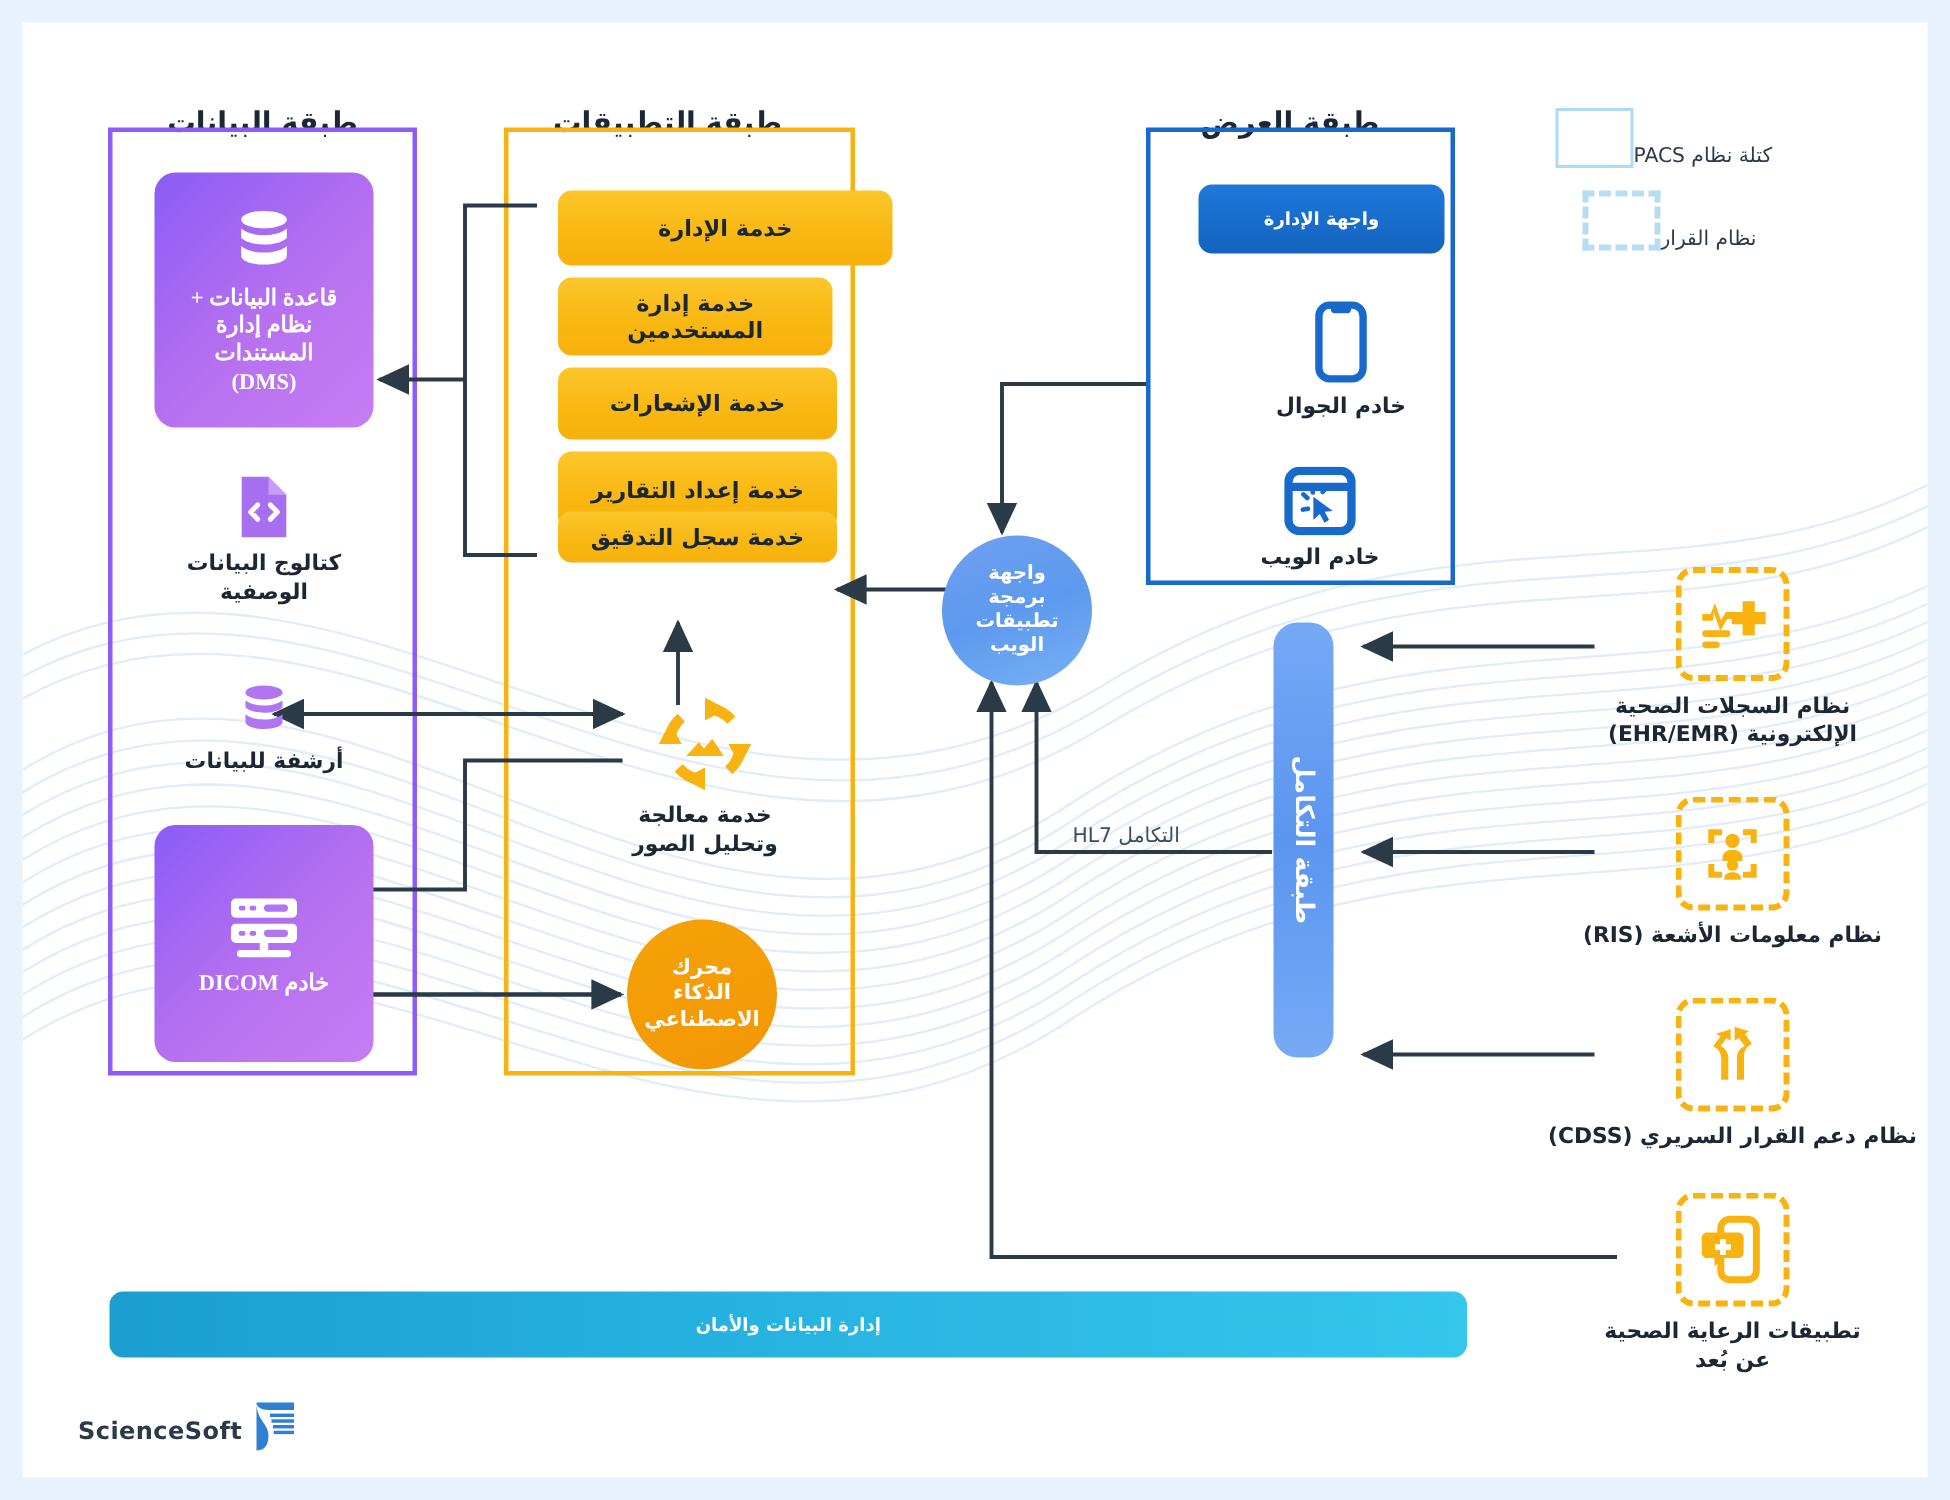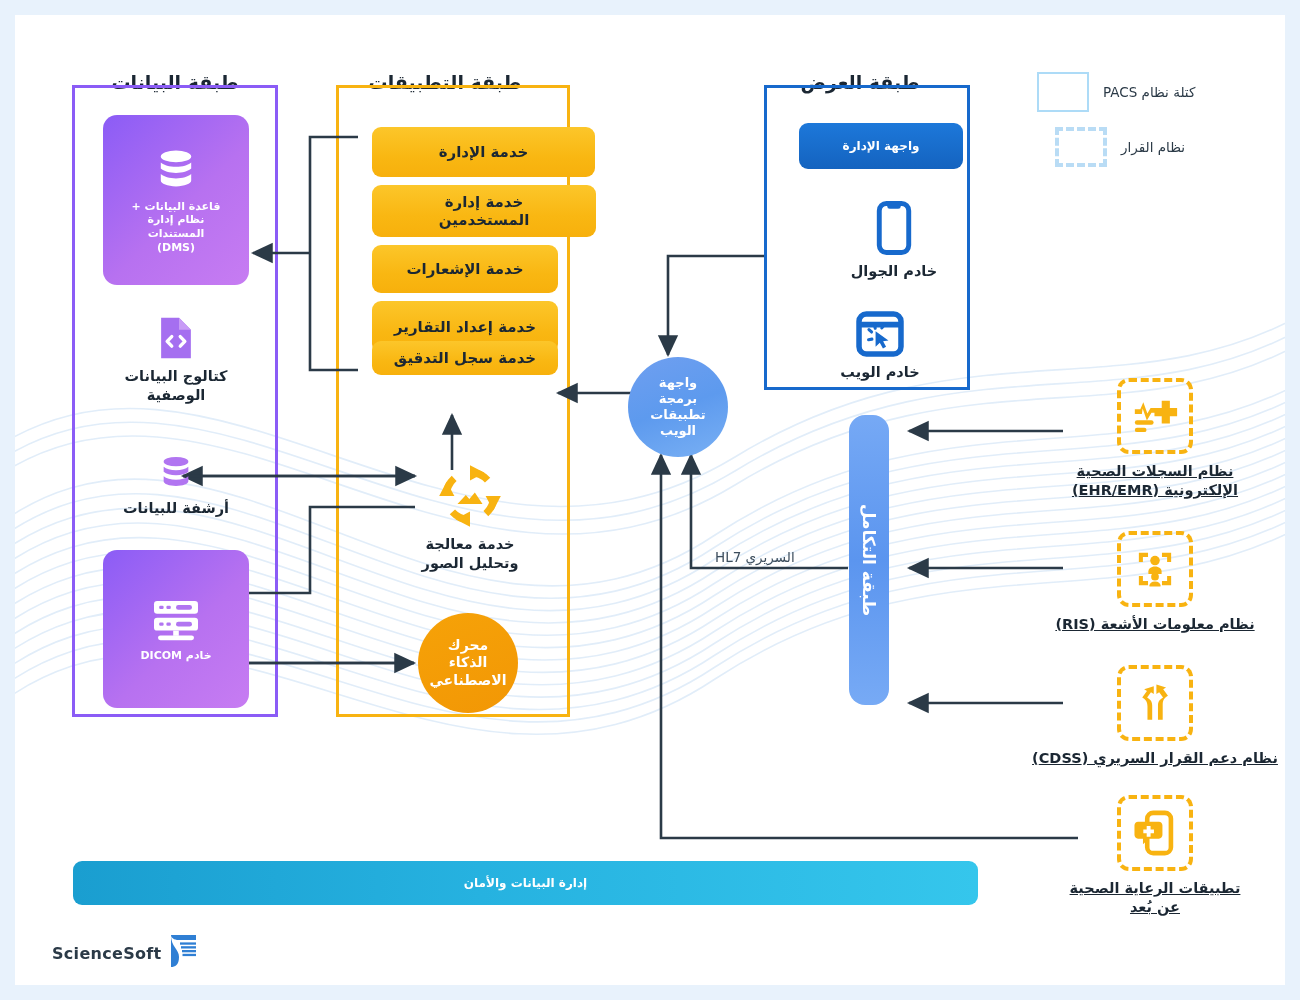--- a/index.html
+++ b/index.html
@@ -32,21 +32,21 @@
   .frame.present{border:3px solid #1769cc;}
 
   
   .dtile{
     position:absolute;box-sizing:border-box;
     border-radius:14px;
     background:linear-gradient(135deg,#8b5cf6 0%,#b771f0 55%,#c77cf2 100%);
     display:flex;flex-direction:column;align-items:center;justify-content:center;
     color:#fff;text-align:center;
   }
-  .dtile .cap{font-size:11px;font-weight:700;line-height:1.25;padding:0 8px;margin-top:6px;}
+  .dtile .cap{font-size:15px;font-weight:700;line-height:1.25;padding:0 8px;margin-top:6px;font-family:Liberation Serif, serif;}
   .dicon{display:flex;align-items:center;justify-content:center;}
 
   .plain-node{position:absolute;display:flex;flex-direction:column;align-items:center;}
   .plain-node .cap{
     font-size:14.5px;font-weight:600;color:#1b2733;text-align:center;
     line-height:1.3;margin-top:6px;white-space:nowrap;
   }
 
   
   .svc{
@@ -93,25 +93,25 @@
 
   
   .ext{position:absolute;display:flex;flex-direction:column;align-items:center;}
   .ext .box{
     width:76px;height:76px;box-sizing:border-box;
     border:4px dashed #f8b311;border-radius:12px;
     display:flex;align-items:center;justify-content:center;
   }
   .ext .cap{
     margin-top:8px;font-size:14.5px;font-weight:700;color:#1b2733;
-    text-align:center;line-height:1.3;white-space:nowrap;text-decoration:underline;
-  }
-
-  
-  .legend-row{position:absolute;display:flex;align-items:center;gap:14px;}
+    text-align:center;line-height:1.3;white-space:nowrap;
+  }
+
+  
+  .legend-row{position:absolute;display:flex;align-items:flex-end;}
   .legend-row .lbl{font-size:13.5px;color:#2b3a47;white-space:nowrap;}
   .legend-swatch{width:52px;height:40px;box-sizing:border-box;}
   .legend-swatch.solid{border:2.5px solid #addbf7;}
   .legend-swatch.dashed{border:4px dashed #b9dcf5;}
 
   
   .footer-bar{
     position:absolute;border-radius:9px;
     background:linear-gradient(90deg,#1a9ed0 0%,#26b2e0 45%,#35c6ec 100%);
     display:flex;align-items:center;justify-content:center;
@@ -251,21 +251,21 @@
         <rect x="13" y="13.4" width="8" height="2.4" rx="1.2" fill="#b175f1"></rect>
         <rect x="11.6" y="17.8" width="2.8" height="2.6"></rect>
         <rect x="4" y="20.2" width="18" height="2.4" rx="1.2"></rect>
       </svg>
     </span>
     <span class="cap">خادم DICOM</span>
   </div>
 
   <div class="svc" style="left:357px;top:112px;width:223px;height:50px;">خدمة الإدارة</div>
 
-  <div class="svc" style="left:357px;top:170px;width:224px;height:52px;white-space:pre-line;">خدمة إدارة
+  <div class="svc" style="left:357px;top:170px;width:183px;height:52px;white-space:pre-line;">خدمة إدارة
 المستخدمين</div>
 
   <div class="svc" style="left:357px;top:230px;width:186px;height:48px;">خدمة الإشعارات</div>
 
   <div class="svc" style="left:357px;top:286px;width:186px;height:52px;">خدمة إعداد التقارير</div>
 
   <div class="svc" style="left:357px;top:326px;width:186px;height:34px;">خدمة سجل التدقيق</div>
 
   <div class="plain-node" style="left:380px;top:448px;width:150px;">
     <span class="dicon">
@@ -317,21 +317,21 @@
 
   <div class="api-circle" style="left:613px;top:342px;width:100px;height:100px;white-space:pre-line;">واجهة
 برمجة
 تطبيقات
 الويب</div>
 
   <div class="integration" style="left:834px;top:400px;width:40px;height:290px;">
     <span class="vtxt">طبقة التكامل</span>
   </div>
 
-  <div class="hl7-label" style="left:700px;top:534px;">السريري HL7</div>
+  <div class="hl7-label" style="left:700px;top:534px;">التكامل HL7</div>
 
   <div class="ext" style="left:1025px;top:363px;width:230px;">
     <span class="box">
       <svg width="46" height="44" viewBox="0 0 26 24" fill="#f8b311" aria-hidden="true">
         <path d="M1.6 8.2h3.1l1.7-4 2.3 6.4 1.8-3.1h2.5v2.6H11l-2.6 4.4L6 7.8 5.6 10.8H1.6z"></path>
         <rect x="1.6" y="14.4" width="10.6" height="2.5" rx="1.25"></rect>
         <rect x="1.6" y="18.6" width="6.6" height="2.5" rx="1.25"></rect>
         <path d="M18.4 3.4h4.6v4.1h4.1v4.6h-4.1v4.1h-4.6v-4.1h-4.1V7.5h4.1z" transform="translate(-1.6,0)"></path>
       </svg>
     </span>

